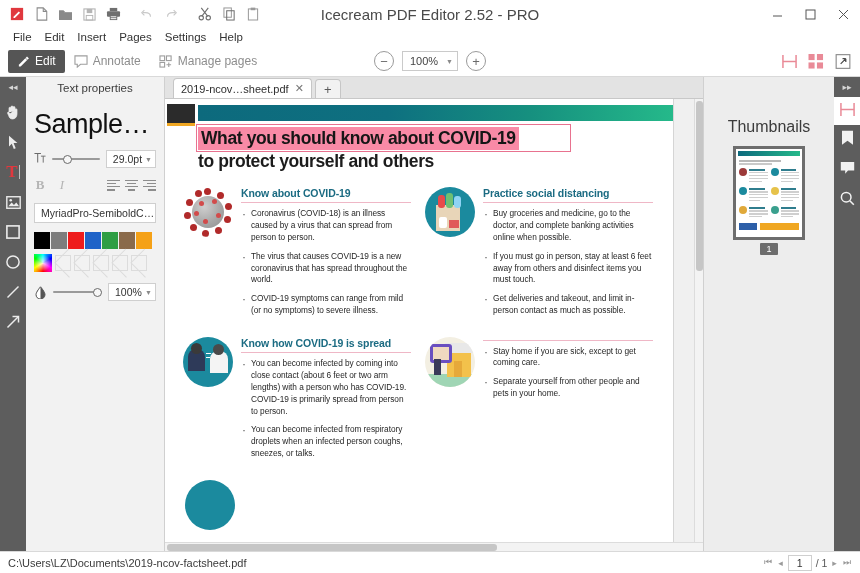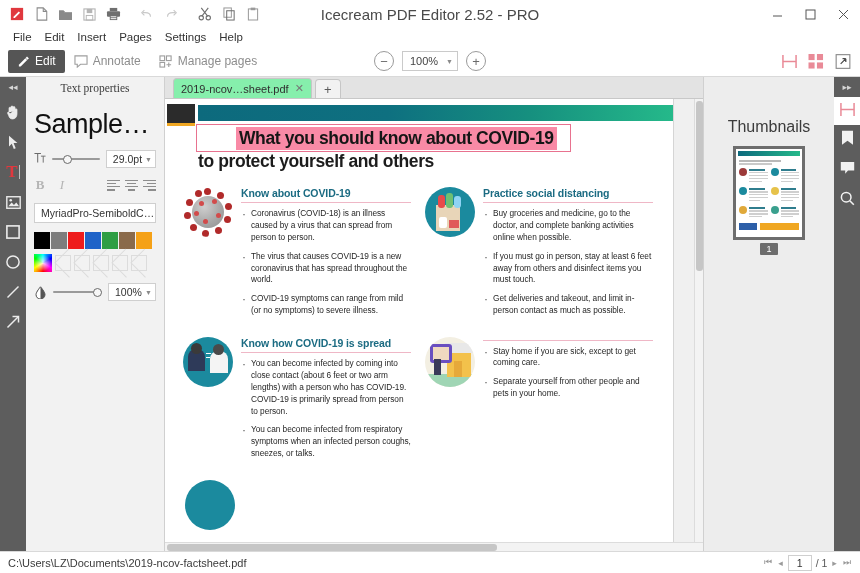--- a/index.html
+++ b/index.html
@@ -121,21 +121,20 @@
     width: 139px; flex: 0 0 139px;
     background: #f2f2f2;
     border-right: 1px solid #d0d0d0;
     display: flex; flex-direction: column;
   }
   .props-head {
     height: 22px; flex: 0 0 22px;
     display: flex; align-items: center; justify-content: center;
     font-size: 11.5px; color: #3c3c3c;
     background: #f2f2f2;
-    font-family: Liberation Serif, serif;
   }
   .props-body { padding: 6px 8px 0 8px; }
   .sample {
     font-size: 27px; color: #111; line-height: 1.15;
     letter-spacing: -0.5px; margin: 4px 0 10px 0;
     white-space: nowrap; overflow: hidden;
   }
   .row { display: flex; align-items: center; gap: 6px; margin-bottom: 9px; }
   .slider { flex: 1 1 auto; position: relative; height: 12px; display:flex; align-items:center; }
   .slider .track { height: 2px; background: #9a9a9a; width: 100%; border-radius: 1px; }
@@ -191,21 +190,21 @@
   
   .docarea { flex: 1 1 auto; display: flex; flex-direction: column; min-width: 0; background: #f0f0f0; }
   .tabbar {
     height: 22px; flex: 0 0 22px;
     background: #e3e3e3;
     display: flex; align-items: flex-end;
     padding-left: 8px;
     border-bottom: 1px solid #c8c8c8;
   }
   .doctab {
-    height: 20px; background: #86efac;
+    height: 20px; background: #ffffff;
     border: 1px solid #c6c6c6; border-bottom: none;
     border-radius: 4px 4px 0 0;
     display: flex; align-items: center; gap: 6px;
     padding: 0 7px; font-size: 11px; color: #2f2f2f;
   }
   .tab-close { color: #777; font-size: 11px; }
   .tab-add {
     height: 19px; width: 26px; margin-left: 3px;
     background: #f2f2f2; border: 1px solid #c6c6c6; border-bottom:none;
     border-radius: 4px 4px 0 0;
@@ -220,21 +219,21 @@
     box-shadow: 0 0 0 1px #d5d5d5;
     overflow: hidden;
   }
   .gradbar { height: 16px; margin: 6px 0 0 33px; }
   .cdclogo {
     position: absolute; left: 2px; top: 5px;
     width: 28px; height: 19px; background: #2b2b2b;
   }
   .cdclogo i { position:absolute; left:0; right:0; bottom:-3px; height:3px; background:#f0a722; }
 
-  .hl-title-wrap { margin: 6px 0 0 33px; position: relative; width: 400px; padding-left: 38px; }
+  .hl-title-wrap { margin: 6px 0 0 33px; position: relative; width: 400px; }
   .hl-title {
     display: inline-block;
     background: #f98aa6;
     color: #161616; font-size: 17.5px; font-weight: 700;
     letter-spacing: -0.4px; line-height: 1.18;
     padding: 1px 3px;
     position: relative;
   }
   .sel-box {
     position: absolute; left: -2px; top: -3px;
@@ -734,21 +733,21 @@
                   <div class="bub-fig" style="left:27px;top:14px;width:18px;height:22px;border-radius:8px 8px 0 0;background:#f4f4f4"></div>
                   <div class="bub-fig" style="left:30px;top:7px;width:11px;height:11px;border-radius:50%;background:#4a4a4a"></div>
                   <div class="bub-fig" style="left:23px;top:16px;width:5px;height:1.5px;background:#fff"></div>
                   <div class="bub-fig" style="left:23px;top:20px;width:4px;height:1.5px;background:#fff"></div>
                 </div>
                 <div class="card-body">
                   <div class="card-h">Know how COVID-19 is spread</div>
                   <div class="hrule"></div>
                   <ul class="blist">
                     <li>You can become infected by coming into close contact (about 6 feet or two arm lengths) with a person who has COVID-19. COVID-19 is primarily spread from person to person.</li>
-                    <li>You can become infected from respiratory symptoms when an infected person coughs, sneezes, or talks.</li>
+                    <li>You can become infected from respiratory droplets when an infected person coughs, sneezes, or talks.</li>
                   </ul>
                 </div>
               </div>
 
               <div class="bubble" style="background:#1b8a9e;margin-left:2px"></div>
             </div>
 
             <div class="col">
 
               <div class="card">

